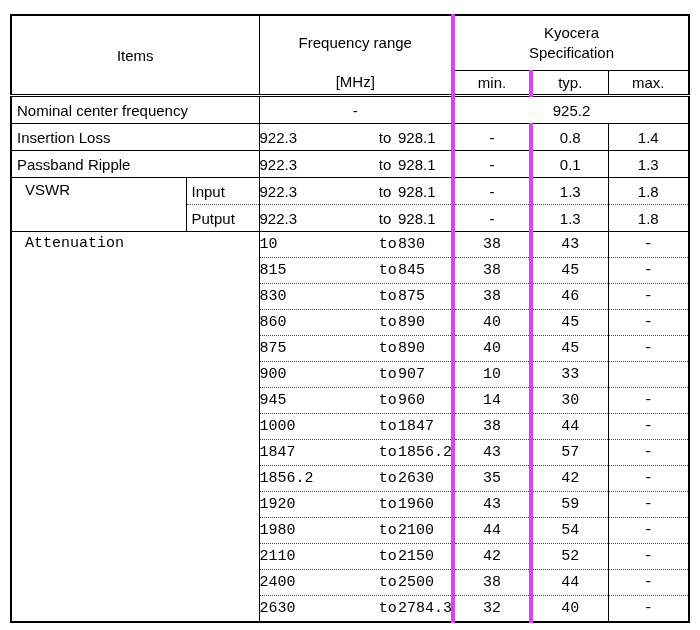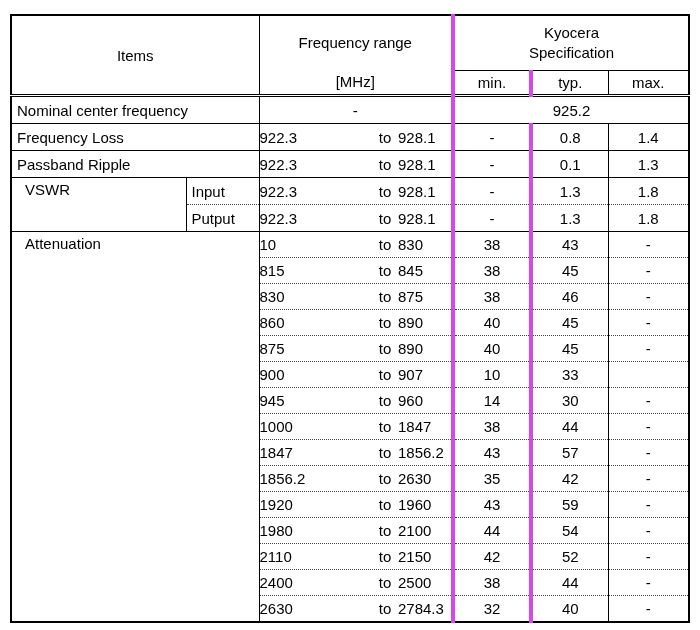--- a/index.html
+++ b/index.html
@@ -38,21 +38,21 @@
   
   tr.hr1 { height: 54px; }
   tr.hr2 { height: 25px; }
   .spec-head div { line-height: 20px; }
   .freq-head { padding: 0; margin-left: 20px; }
   .freq-head .fr-line1 { height: 53px; display: flex; align-items: center; justify-content: center; }
   .freq-head .fr-line2 { height: 25px; display: flex; align-items: center; justify-content: center; }
   
   tr.r-nom { height: 28px; margin-top: 48px; }
   tr.r-std { height: 27px; }
-  tr.r-att { height: 26px; }
+  tr.r-att { height: 26px; font-family: Liberation Mono, monospace; }
   td.lbl { text-align: left; padding: 0 5px; }
   td.top { vertical-align: top; padding-top: 3px; padding-left: 13px; }
   
   td.freq { padding: 0; }
   td.freq .fa, td.freq .fto, td.freq .fb { display: inline-block; text-align: left; }
   td.freq .fa  { width: 43%; }
   td.freq .fto { width: 10%; margin-left: 37px; }
   td.freq .fb  { width: 46%; }
 </style>
 </head>
@@ -85,21 +85,21 @@
       <th class="hdr-bottom">max.</th>
     </tr>
   </thead>
   <tbody>
     <tr class="r-nom">
       <td colspan="2" class="lbl">Nominal center frequency</td>
       <td>-</td>
       <td colspan="3" class="vl2">925.2</td>
     </tr>
     <tr class="r-std">
-      <td colspan="2" class="lbl">Frequency Loss</td>
+      <td colspan="2" class="lbl">Insertion Loss</td>
       <td class="freq"><span class="fa">922.3</span><span class="fto">to</span><span class="fb">928.1</span></td>
       <td class="vl2">-</td>
       <td class="vl2">0.8</td>
       <td>1.4</td>
     </tr>
     <tr class="r-std">
       <td colspan="2" class="lbl">Passband Ripple</td>
       <td class="freq"><span class="fa">922.3</span><span class="fto">to</span><span class="fb">928.1</span></td>
       <td class="vl2">-</td>
       <td class="vl2">0.1</td>

